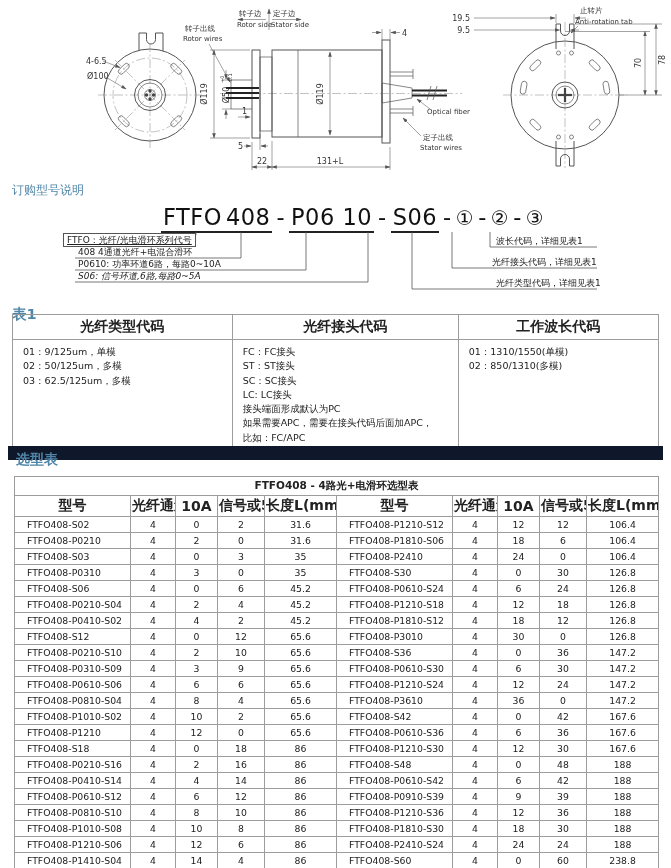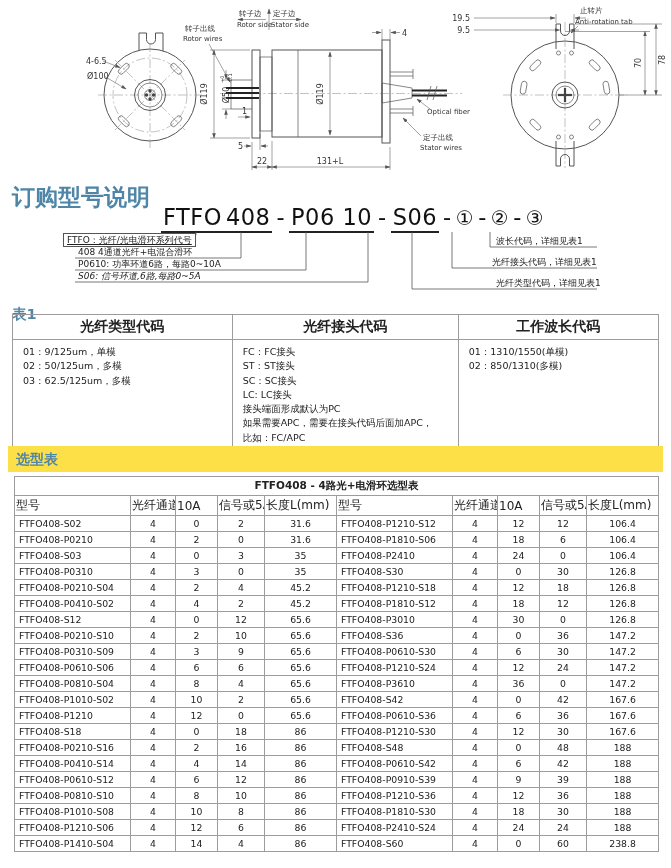--- a/index.html
+++ b/index.html
@@ -1,22 +1,22 @@
 <!DOCTYPE html>
 <html><head>
 <meta charset="utf-8">
 <style>
   html,body{margin:0;padding:0;background:#fff;}
   #page{position:relative;width:671px;height:868px;background:#fff;overflow:hidden;
         font-family:"DejaVu Sans","Liberation Sans",sans-serif;color:#222;}
   .abs{position:absolute;}
   .accent{color:#4f86a8;}
-  #order-heading{left:12px;top:182px;font-size:23px;font-weight:bold;}
+  #order-heading{left:12px;top:182px;font-size:12px;font-weight:normal;}
   #t1-heading{left:12px;top:290px;font-size:14.5px;font-weight:bold;margin-top:15px;}
-  #band{left:8px;top:446px;width:655px;height:26px;background:#fde047;}
+  #band{left:8px;top:446px;width:655px;height:14px;background:#0f172a;}
   #band .band-label{margin-left:8px;font-size:14px;font-weight:bold;line-height:26px;}
   
   #model-line{left:161px;top:204px;font-size:22.5px;color:#111;white-space:nowrap;letter-spacing:0.5px;}
   #model-line .seg{border-bottom:2px solid #222;padding:0 2px 1px 2px;margin-top:24px;}
   #model-line .dash{margin:0 4px;}
   #model-line .circ{font-size:20px;}
   .note{position:absolute;font-size:9px;line-height:11px;color:#222;white-space:nowrap;}
   #note-l1{left:63px;top:233px;border:1px solid #555;padding:0 3px;height:12px;line-height:12px;text-decoration:underline;}
   #note-l2{left:78px;top:247px;}
   #note-l3{left:78px;top:259px;}
@@ -28,23 +28,23 @@
   
   #table1{left:12px;top:314px;width:647px;border-collapse:collapse;}
   #table1 th,#table1 td{border:1px solid #9c9c9c;}
   #table1 th{height:22px;font-size:14px;font-weight:bold;text-align:center;}
   #table1 td{vertical-align:top;padding:5px 10px;font-size:9.5px;line-height:14.3px;
              white-space:pre-line;height:100px;}
   
   #sel-table{left:14px;top:476px;width:644px;border-collapse:collapse;table-layout:fixed;}
   #sel-table th,#sel-table td{border:1px solid #9c9c9c;overflow:hidden;white-space:nowrap;}
   #sel-table .title-row th{height:16px;font-size:10.5px;font-weight:bold;text-align:center;border-radius:7px;}
-  #sel-table .head-row th{height:16px;font-size:12px;font-weight:normal;text-align:left;}
+  #sel-table .head-row th{height:16px;font-size:14px;font-weight:bold;text-align:center;}
   #sel-table td{height:13px;font-size:9.3px;line-height:12px;}
-  #sel-table td.model{text-align:left;padding-left:4px;}
+  #sel-table td.model{text-align:left;padding-left:12px;}
   #sel-table td.num{text-align:center;}
   
   #drawings{left:0;top:0;}
   #drawings .s{stroke:#555;stroke-width:1;fill:none;}
   #drawings .s2{stroke:#555;stroke-width:0.7;fill:none;}
   #drawings .cl{stroke:#999;stroke-width:0.6;fill:none;stroke-dasharray:9 2.5 2 2.5;}
   #drawings .dim{stroke:#666;stroke-width:0.6;fill:none;}
   #drawings .wire{stroke:#222;stroke-width:1.8;fill:none;}
   #drawings text{font-size:8px;fill:#333;font-family:"DejaVu Sans","Liberation Sans",sans-serif;}
   #drawings text.cjk{font-size:7.5px;}
@@ -355,20 +355,32 @@
           <td class="num">3</td>
           <td class="num">0</td>
           <td class="num">35</td>
           <td class="model">FTFO408-S30</td>
           <td class="num">4</td>
           <td class="num">0</td>
           <td class="num">30</td>
           <td class="num">126.8</td>
         </tr>
         <tr>
+          <td class="model">FTFO408-S06</td>
+          <td class="num">4</td>
+          <td class="num">0</td>
+          <td class="num">6</td>
+          <td class="num">45.2</td>
+          <td class="model">FTFO408-P0610-S24</td>
+          <td class="num">4</td>
+          <td class="num">6</td>
+          <td class="num">24</td>
+          <td class="num">126.8</td>
+        </tr>
+        <tr>
           <td class="model">FTFO408-P0210-S04</td>
           <td class="num">4</td>
           <td class="num">2</td>
           <td class="num">4</td>
           <td class="num">45.2</td>
           <td class="model">FTFO408-P1210-S18</td>
           <td class="num">4</td>
           <td class="num">12</td>
           <td class="num">18</td>
           <td class="num">126.8</td>

